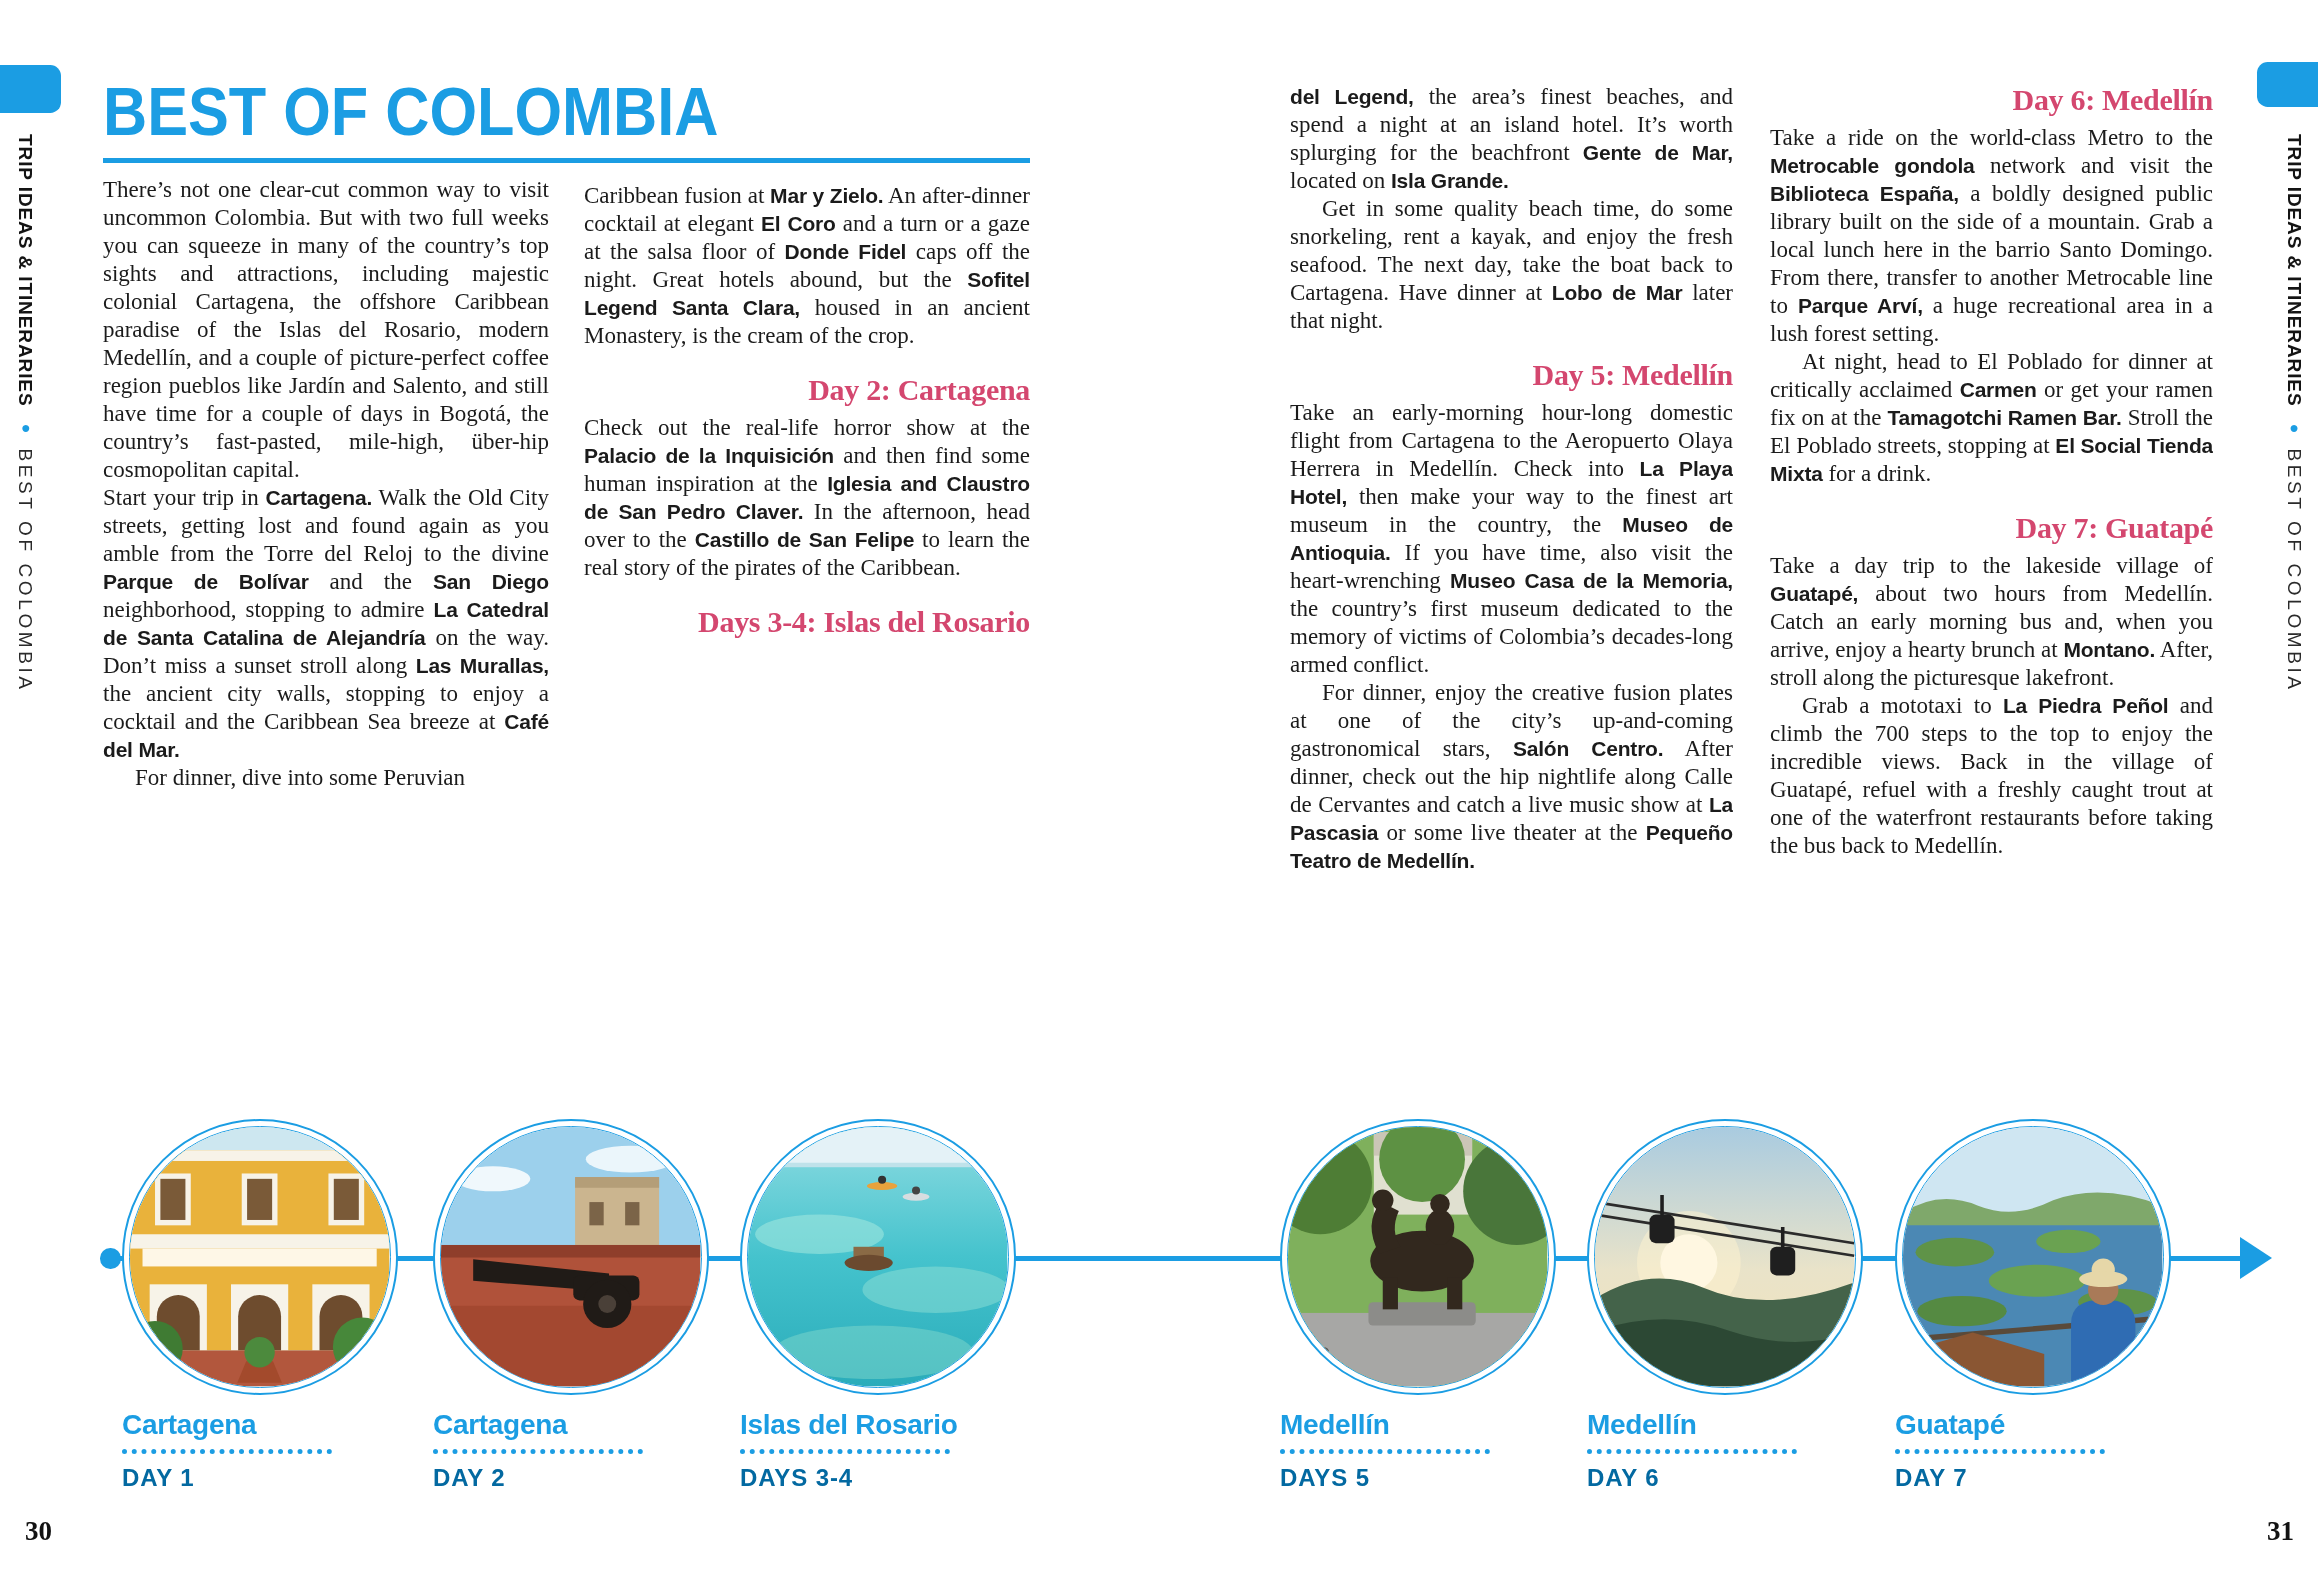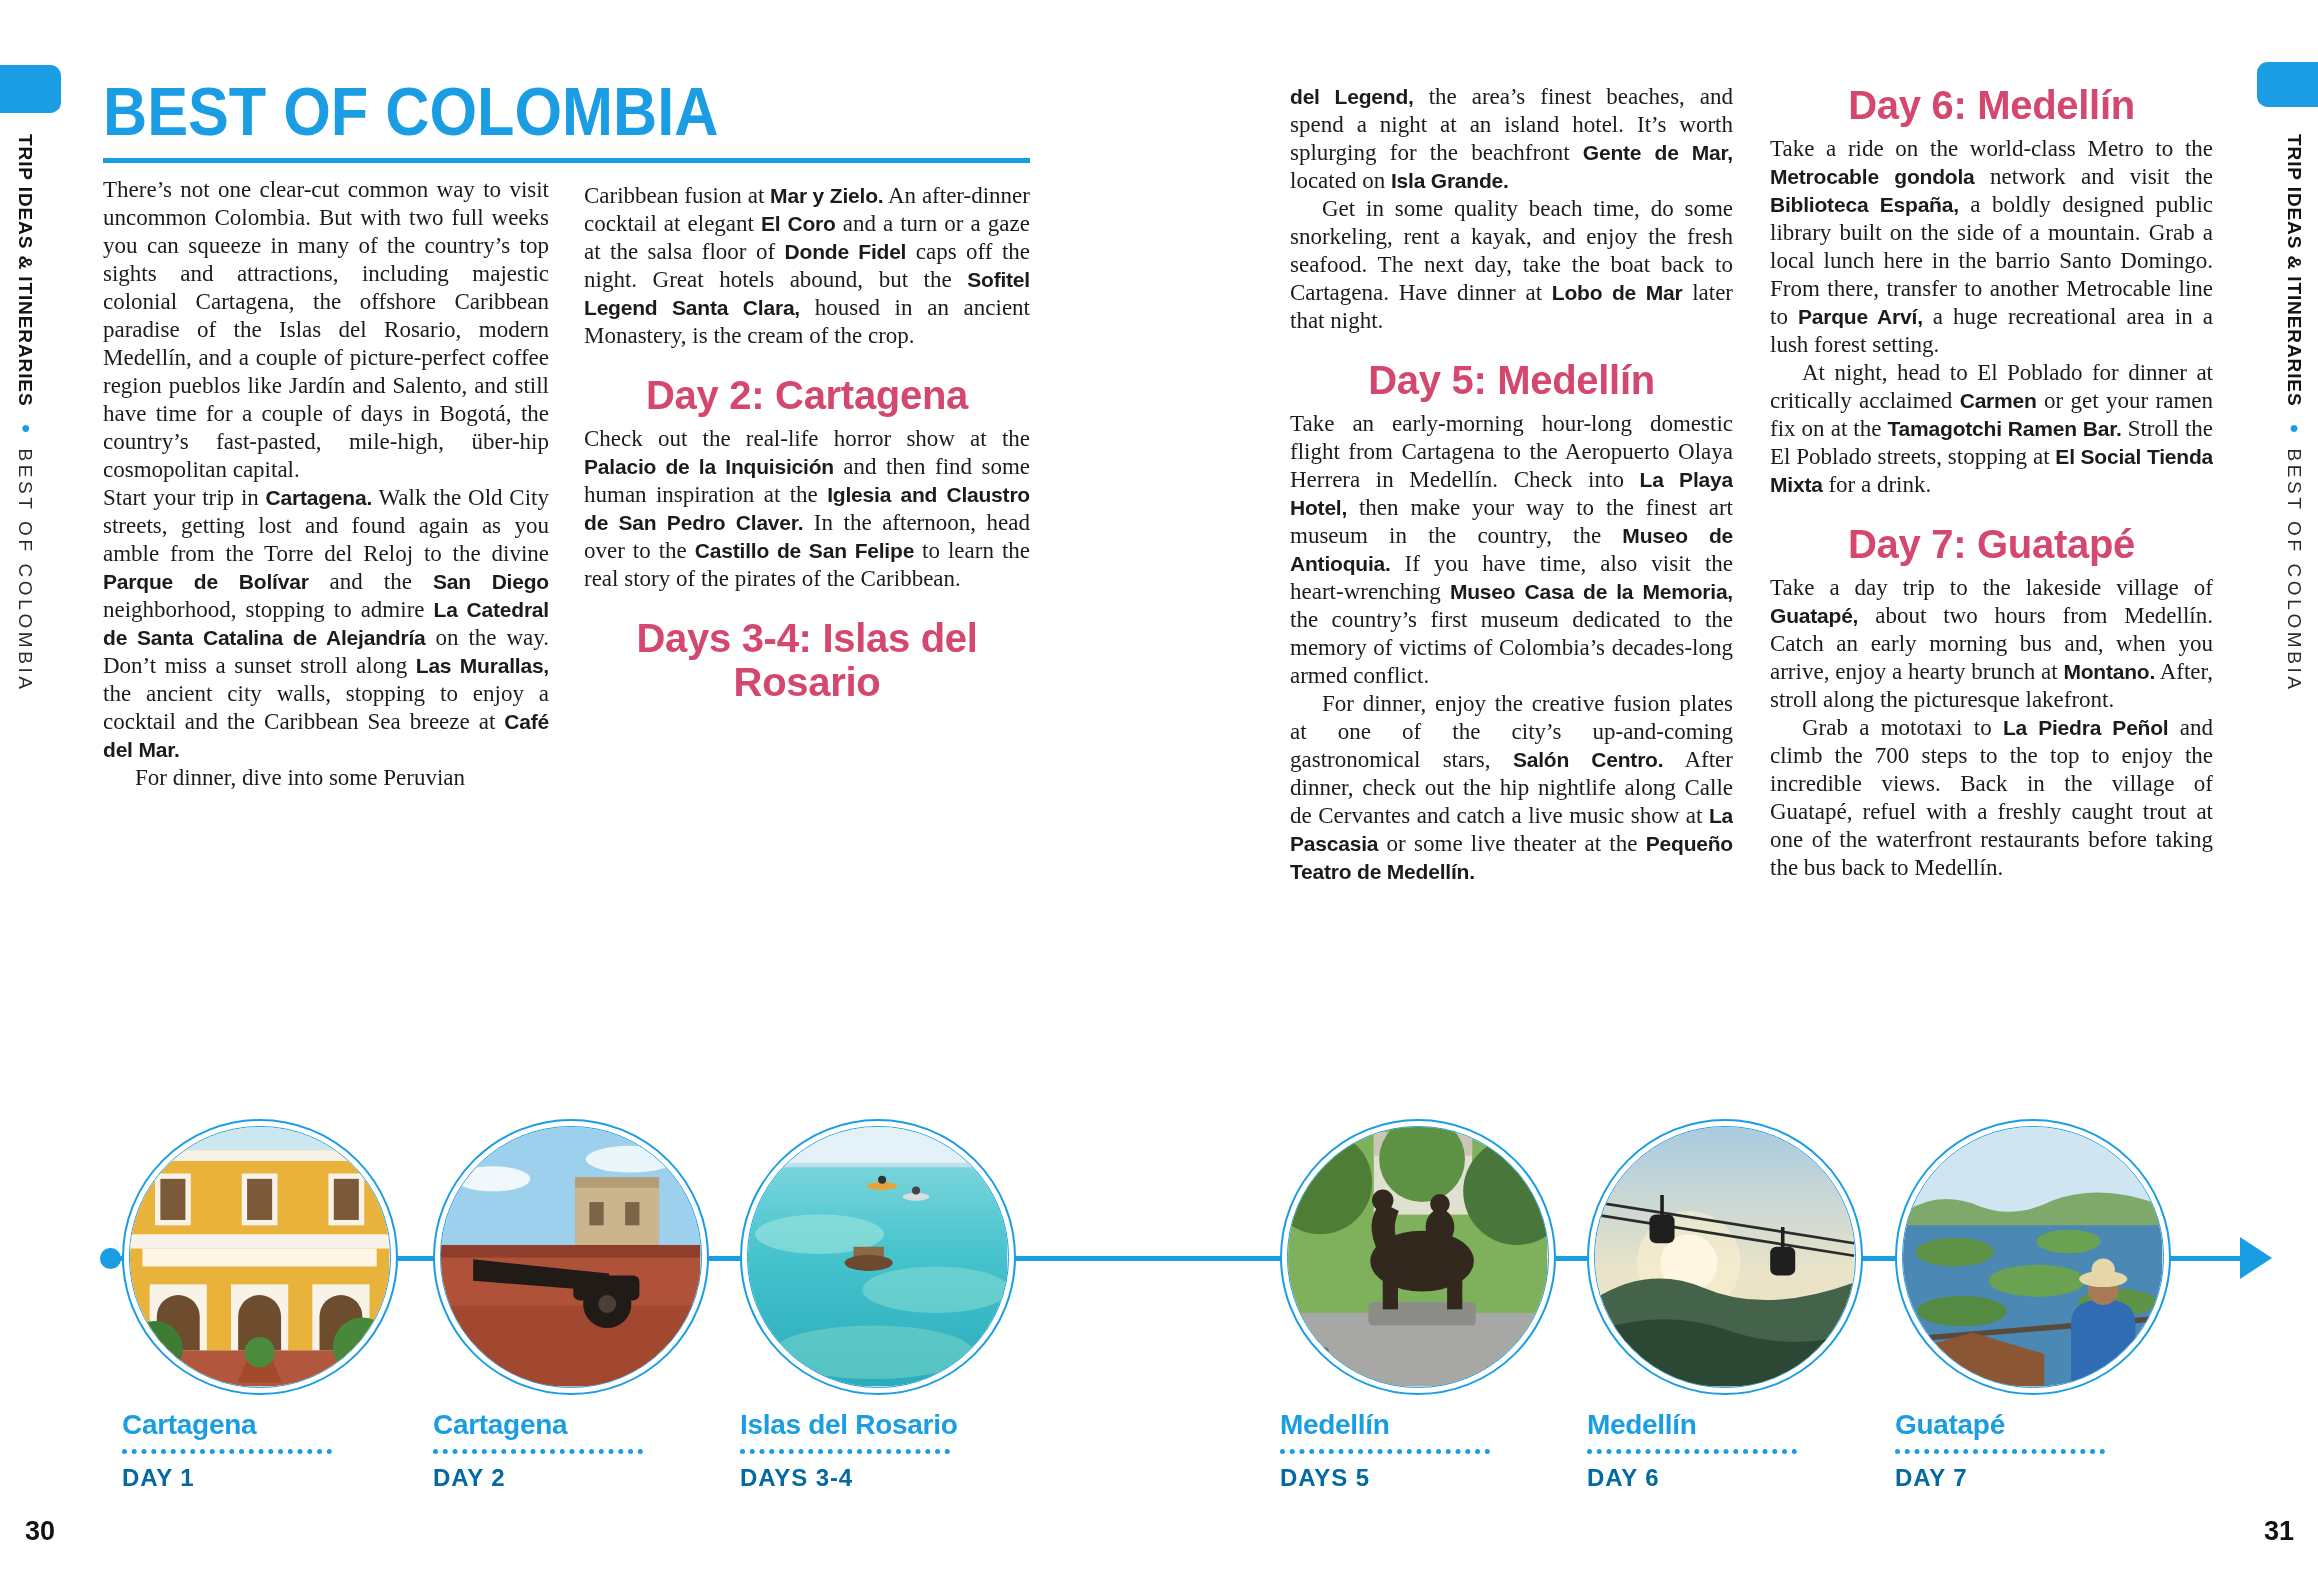--- a/index.html
+++ b/index.html
@@ -39,22 +39,22 @@
   .col-1{left:103px;top:176px;width:446px;height:861px;}
   .col-2{left:584px;top:182px;width:446px;height:861px;}
   .col-3{left:1290px;top:83px;width:443px;height:965px;}
   .col-4{left:1770px;top:83px;width:443px;height:965px;}
   .col p{margin:0;}
   .col p.indent{text-indent:32px;}
   .col b{
     font-family:"Liberation Sans",sans-serif;font-weight:700;font-size:21px;letter-spacing:-0.2px;
   }
   .day-heading{
-    font-family:Liberation Sans, sans-serif;font-weight:700;font-size:40px;line-height:1.1;
-    color:var(--pink);margin:23px 0 8px 0;text-align:center;letter-spacing:-0.3px;
+    font-family:Liberation Serif, serif;font-weight:700;font-size:30px;line-height:1.1;
+    color:var(--pink);margin:23px 0 8px 0;text-align:right;letter-spacing:-0.3px;
   }
   .day-heading.first{margin-top:0;}
   
   .tl-line{position:absolute;left:110px;top:1256px;width:2140px;height:4.5px;background:var(--blue);}
   .tl-dot{position:absolute;left:100px;top:1248px;width:20.5px;height:20.5px;border-radius:50%;background:var(--blue);}
   .tl-arrow{position:absolute;left:2240px;top:1237px;width:0;height:0;
     border-left:32px solid var(--blue);border-top:21.4px solid transparent;border-bottom:21.4px solid transparent;}
   .stop{position:absolute;top:1119px;width:303px;display:flex;flex-direction:column;align-items:flex-start;}
   .circle-outer{
     width:276px;height:276px;box-sizing:border-box;border:2.7px solid var(--blue);
@@ -68,21 +68,21 @@
   .stop-city{
     margin-top:14.3px;font-family:"Liberation Sans",sans-serif;font-weight:700;
     font-size:28px;color:var(--blue);letter-spacing:-0.3px;
   }
   .stop-dots{margin-top:8px;width:210px;height:0;border-top:5.4px dotted var(--blue);}
   .stop-day{
     margin-top:9.8px;font-family:"Liberation Sans",sans-serif;font-weight:700;
     font-size:24px;color:#0369a1;letter-spacing:0.9px;
   }
   .pagenum{
-    position:absolute;top:1516px;font-family:Liberation Sans, sans-serif;
+    position:absolute;top:1516px;font-family:Liberation Serif, serif;
     font-weight:700;font-size:27px;color:#121212;
   }
   .pagenum-left{left:25px;}
   .pagenum-right{right:25px;}
 </style>
 </head>
 <body>
 
 <div id="page">
 

